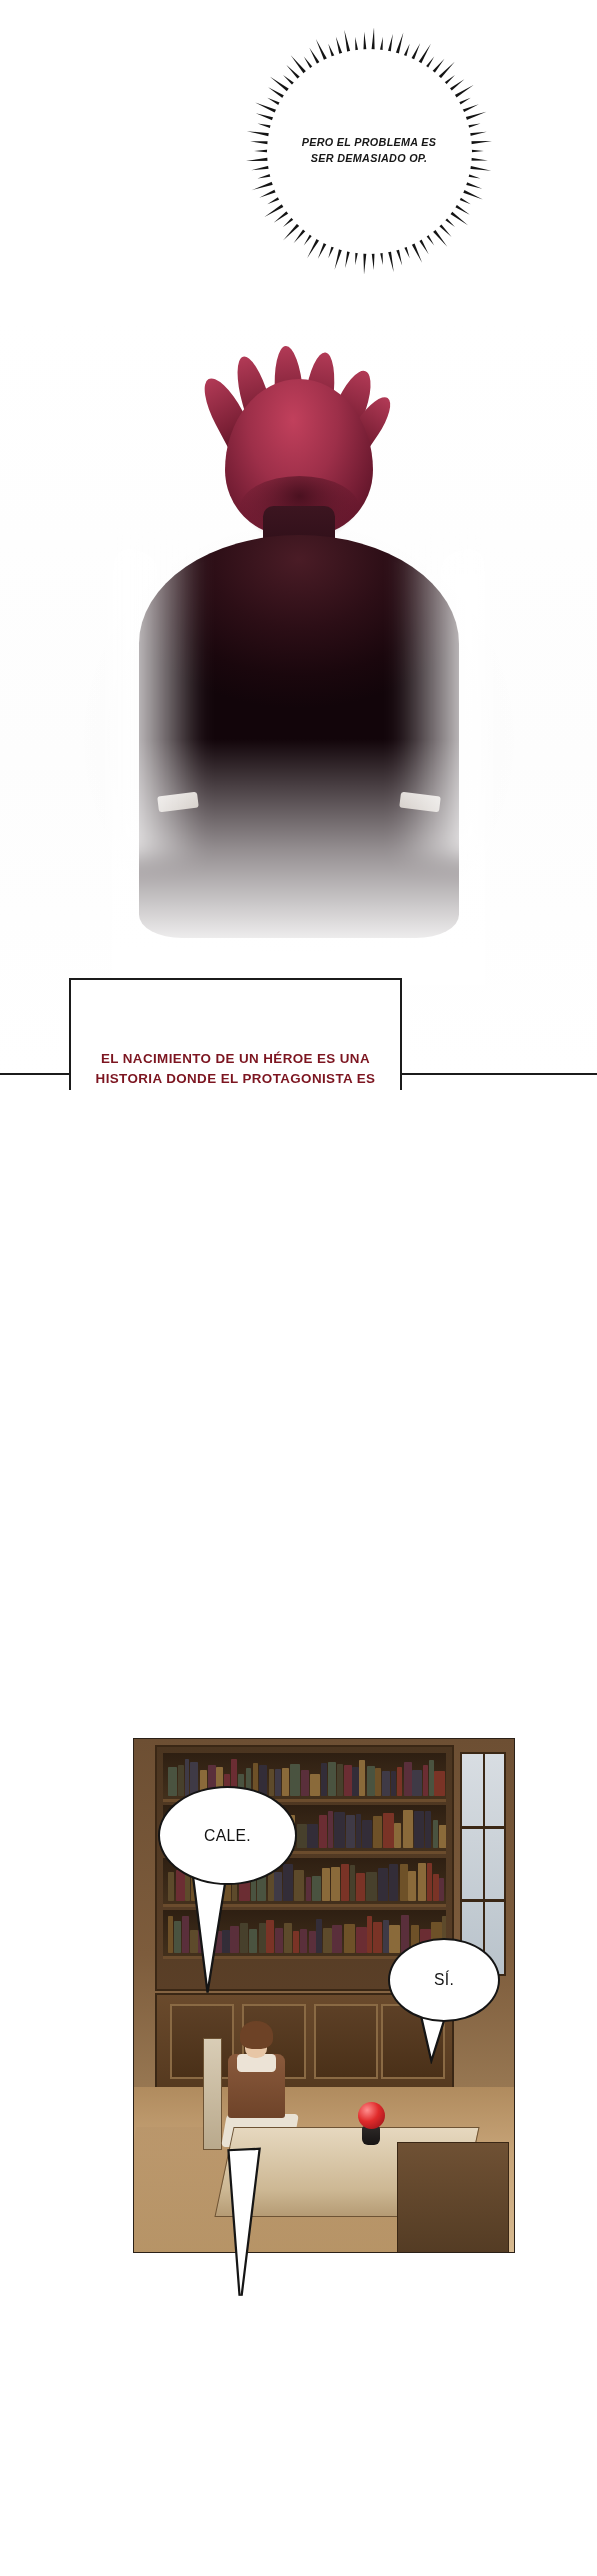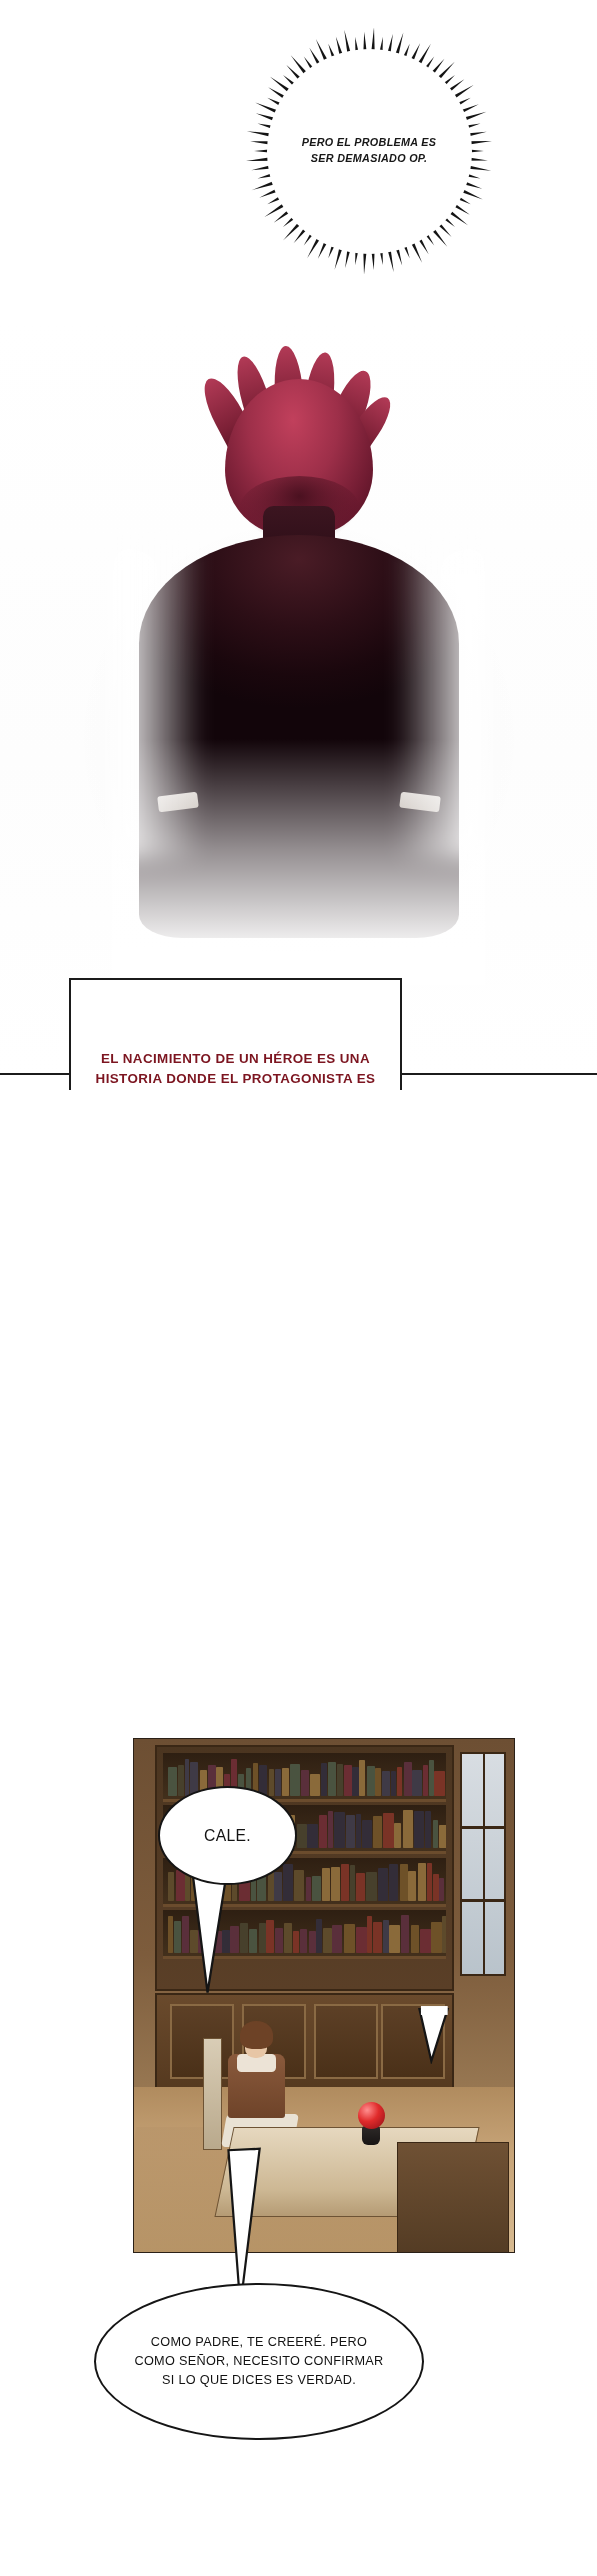--- a/index.html
+++ b/index.html
@@ -782,26 +782,26 @@
     <div class="bubble-text">CALE.</div>
   </div>
 
   <div class="tail" style="left:415px; top:2006px; width:52px; height:58px;">
     <svg viewBox="0 0 70 78" width="52" height="58">
       <polygon points="6,4 44,4 22,74" fill="#ffffff" stroke="#151515" stroke-width="3"></polygon>
       <rect x="8" y="0" width="36" height="12" fill="#ffffff"></rect>
     </svg>
   </div>
 
+  <div class="bubble b-si">
+    <div class="bubble-text">SÍ.</div>
+  </div>
 
   <div class="tail" style="left:224px; top:2144px; width:52px; height:164px;">
     <svg viewBox="0 0 70 220" width="52" height="164">
       <polygon points="22,218 6,8 48,6" fill="#ffffff" stroke="#151515" stroke-width="3"></polygon>
       <rect x="10" y="204" width="44" height="16" fill="#ffffff"></rect>
     </svg>
   </div>
 
-  <div class="bubble b-big">
-    <div class="bubble-text">COMO PADRE, TE CREERÉ. PERO COMO SEÑOR, NECESITO CONFIRMAR SI LO QUE DICES ES VERDAD.</div>
-  </div>
 
 </div>
 
 
 </body></html>

